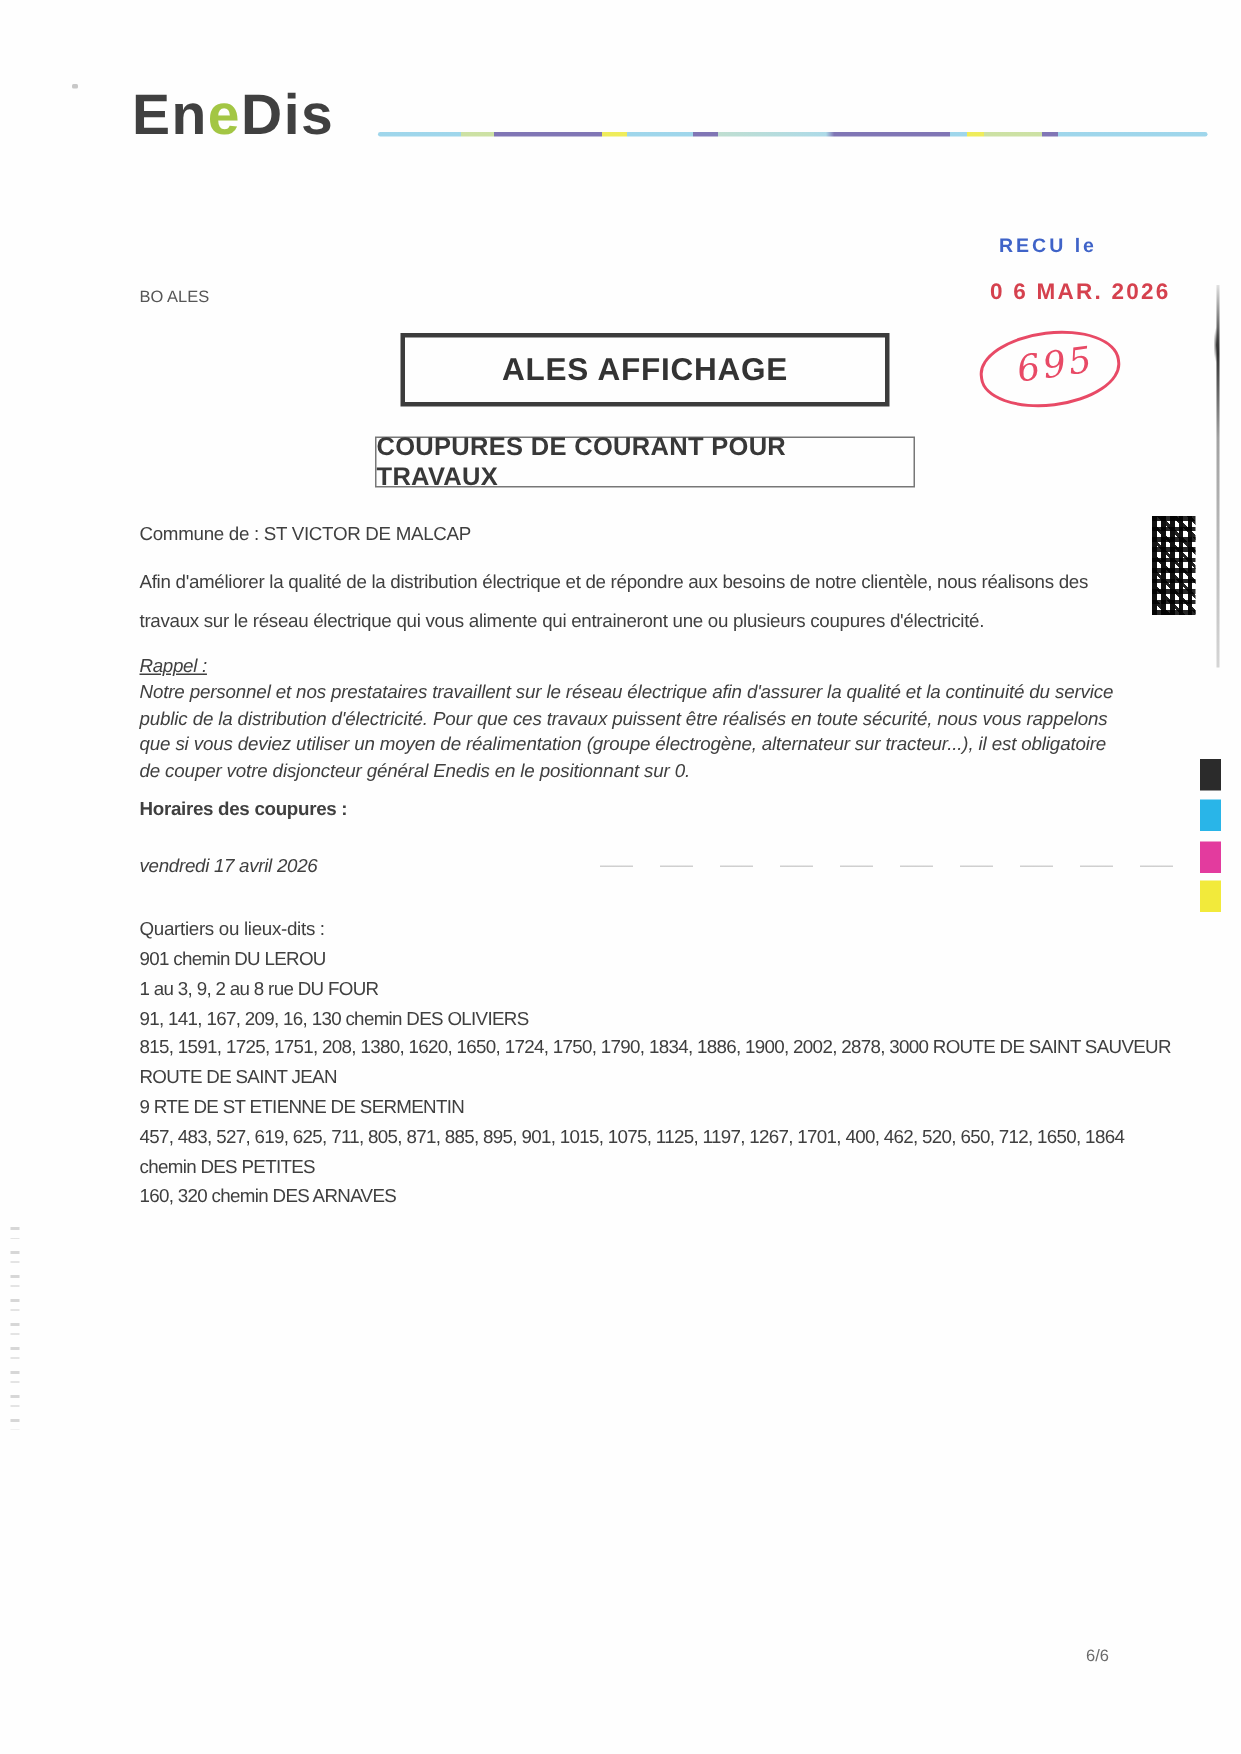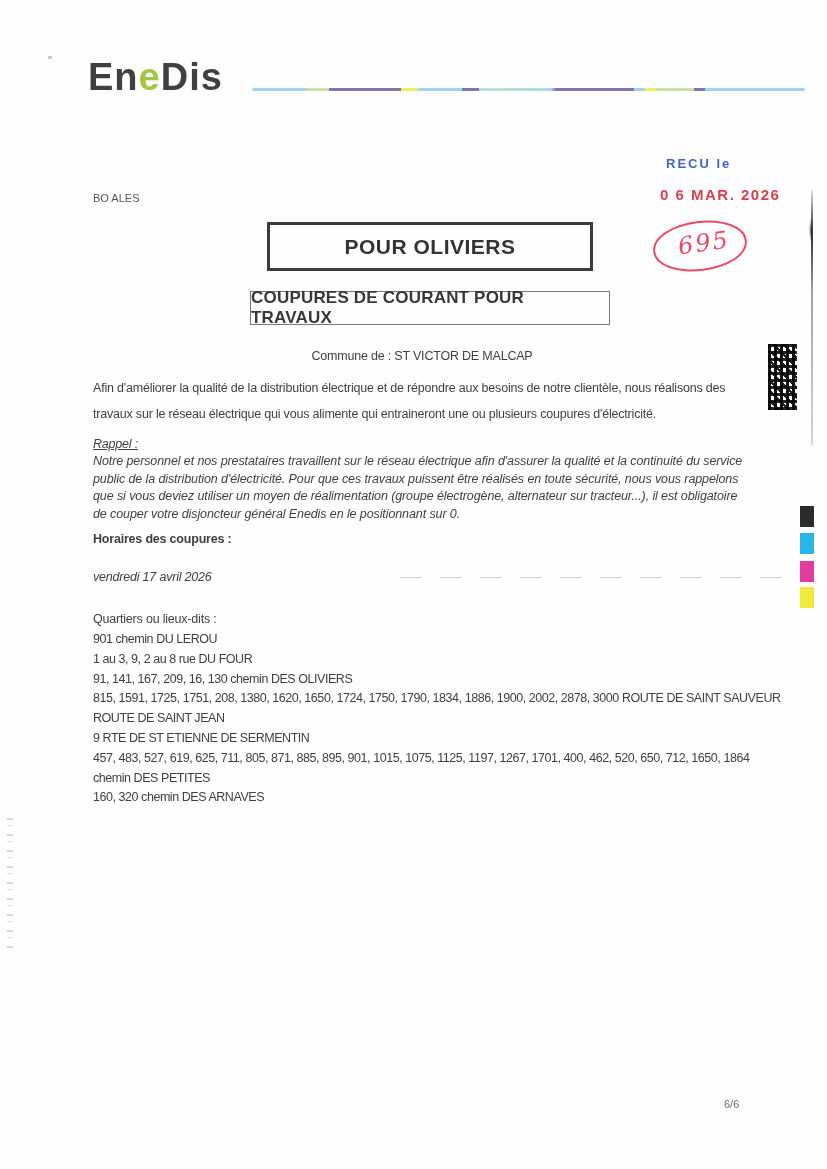--- a/index.html
+++ b/index.html
@@ -48,21 +48,21 @@
     font-size:21px;font-weight:bold;color:#333;letter-spacing:.5px;
   }
   .box2{
     position:absolute;left:250px;top:291px;width:358px;height:32px;border:1.5px solid #777;
     display:flex;align-items:center;justify-content:center;
     font-size:17px;font-weight:bold;color:#383838;letter-spacing:.2px;
   }
 
   
   .content{position:absolute;left:93px;top:348px;width:658px;font-size:12.5px;letter-spacing:-0.2px;}
-  .line{line-height:16px;text-align:center;}
+  .line{line-height:16px;}
   .para{margin-top:11px;line-height:26px;}
   .rappel-label{margin-top:9px;font-style:italic;text-decoration:underline;line-height:16px;}
   .rappel{font-style:italic;line-height:17.5px;margin-top:1px;letter-spacing:-0.1px;}
   .bold{font-weight:bold;}
   .horaires{margin-top:8px;line-height:16px;}
   .dateline{margin-top:22px;line-height:16px;font-style:italic;}
   .timeline{margin-top:5px;line-height:16px;}
   .quartiers{margin-top:26px;line-height:16px;}
   .locations{margin-top:3px;}
   .locations div{line-height:19.8px;white-space:nowrap;letter-spacing:-0.45px;}
@@ -98,21 +98,21 @@
   <div class="brandline"></div>
 
   <div class="office">BO ALES</div>
 
   <div class="recu">RECU le</div>
   <div class="recu-date">0 6 MAR. 2026</div>
   <div class="hand-circle"></div>
   <div class="hand-num">695</div>
 
   <div class="box1">
-    <span>POUR OLIVIERS</span>
+    <span>ALES AFFICHAGE</span>
   </div>
   <div class="box2">
     <span>COUPURES DE COURANT POUR TRAVAUX</span>
   </div>
 
   <div class="content">
     <div class="line">Commune de : ST VICTOR DE MALCAP</div>
     <div class="para">Afin d'améliorer la qualité de la distribution électrique et de répondre aux besoins de notre clientèle, nous réalisons des travaux sur le réseau électrique qui vous alimente qui entraineront une ou plusieurs coupures d'électricité.</div>
     <div class="rappel-label">Rappel :</div>
     <div class="rappel">Notre personnel et nos prestataires travaillent sur le réseau électrique afin d'assurer la qualité et la continuité du service public de la distribution d'électricité. Pour que ces travaux puissent être réalisés en toute sécurité, nous vous rappelons que si vous deviez utiliser un moyen de réalimentation (groupe électrogène, alternateur sur tracteur...), il est obligatoire de couper votre disjoncteur général Enedis en le positionnant sur 0.</div>

